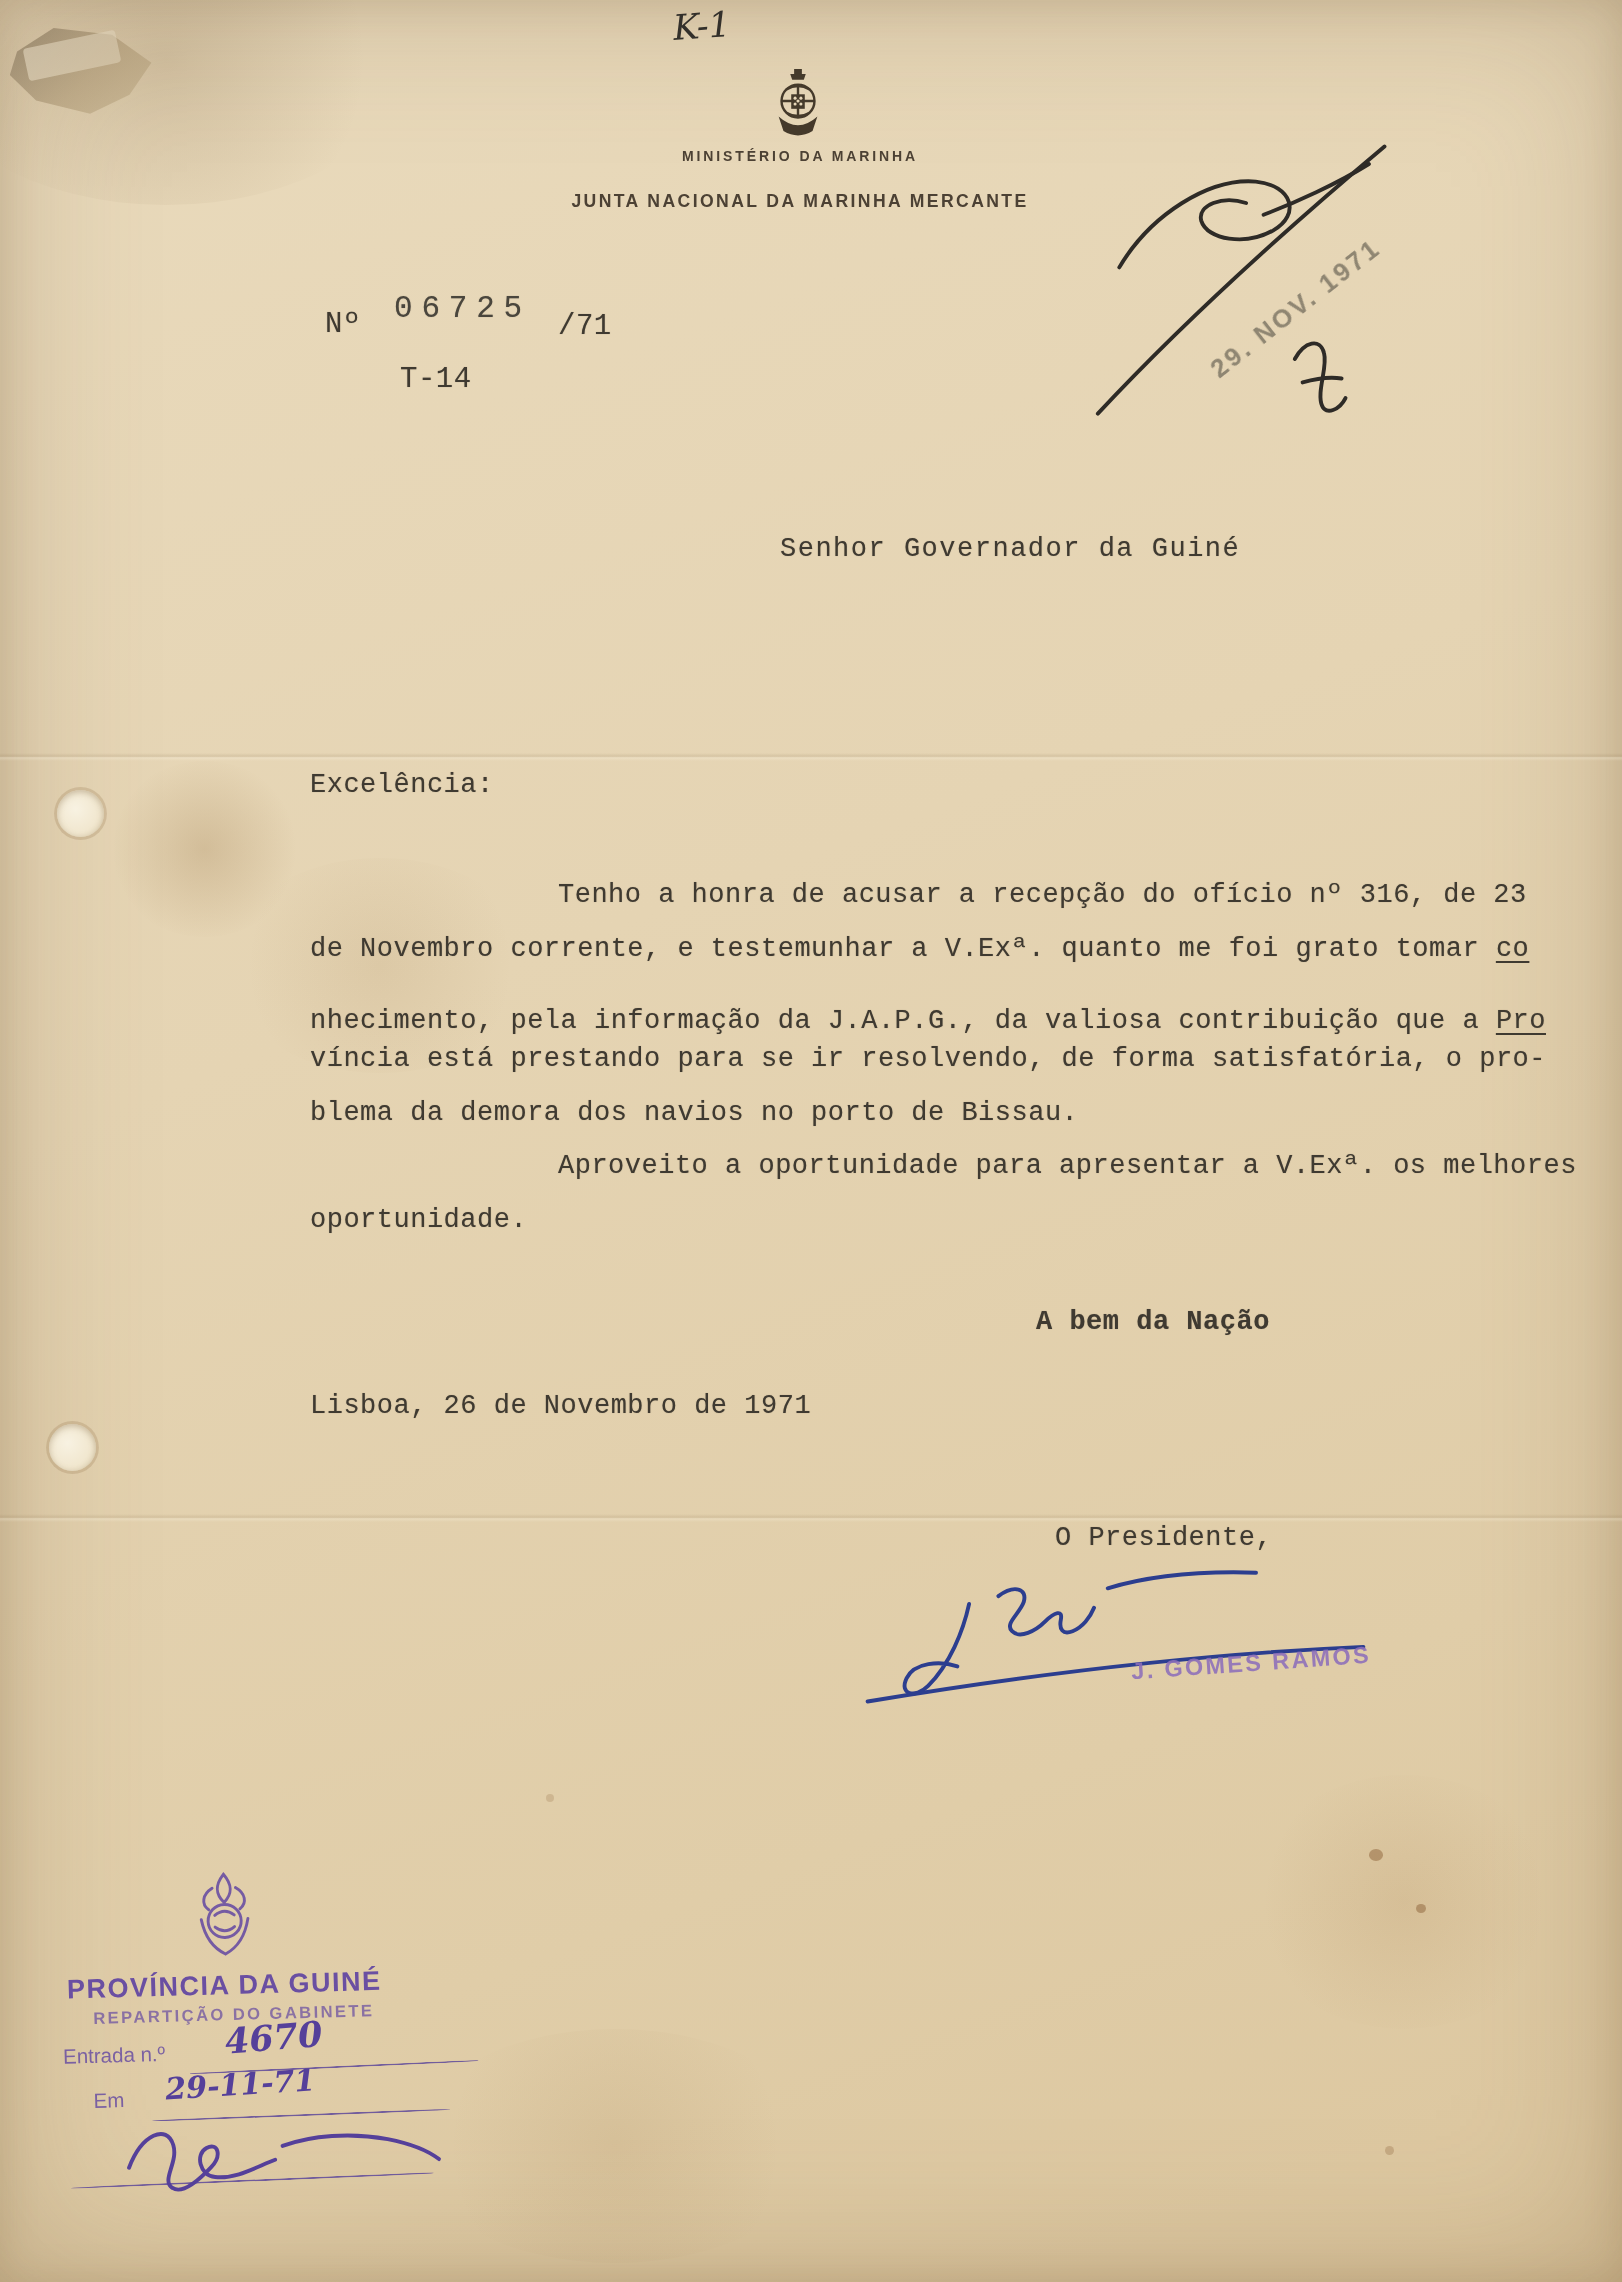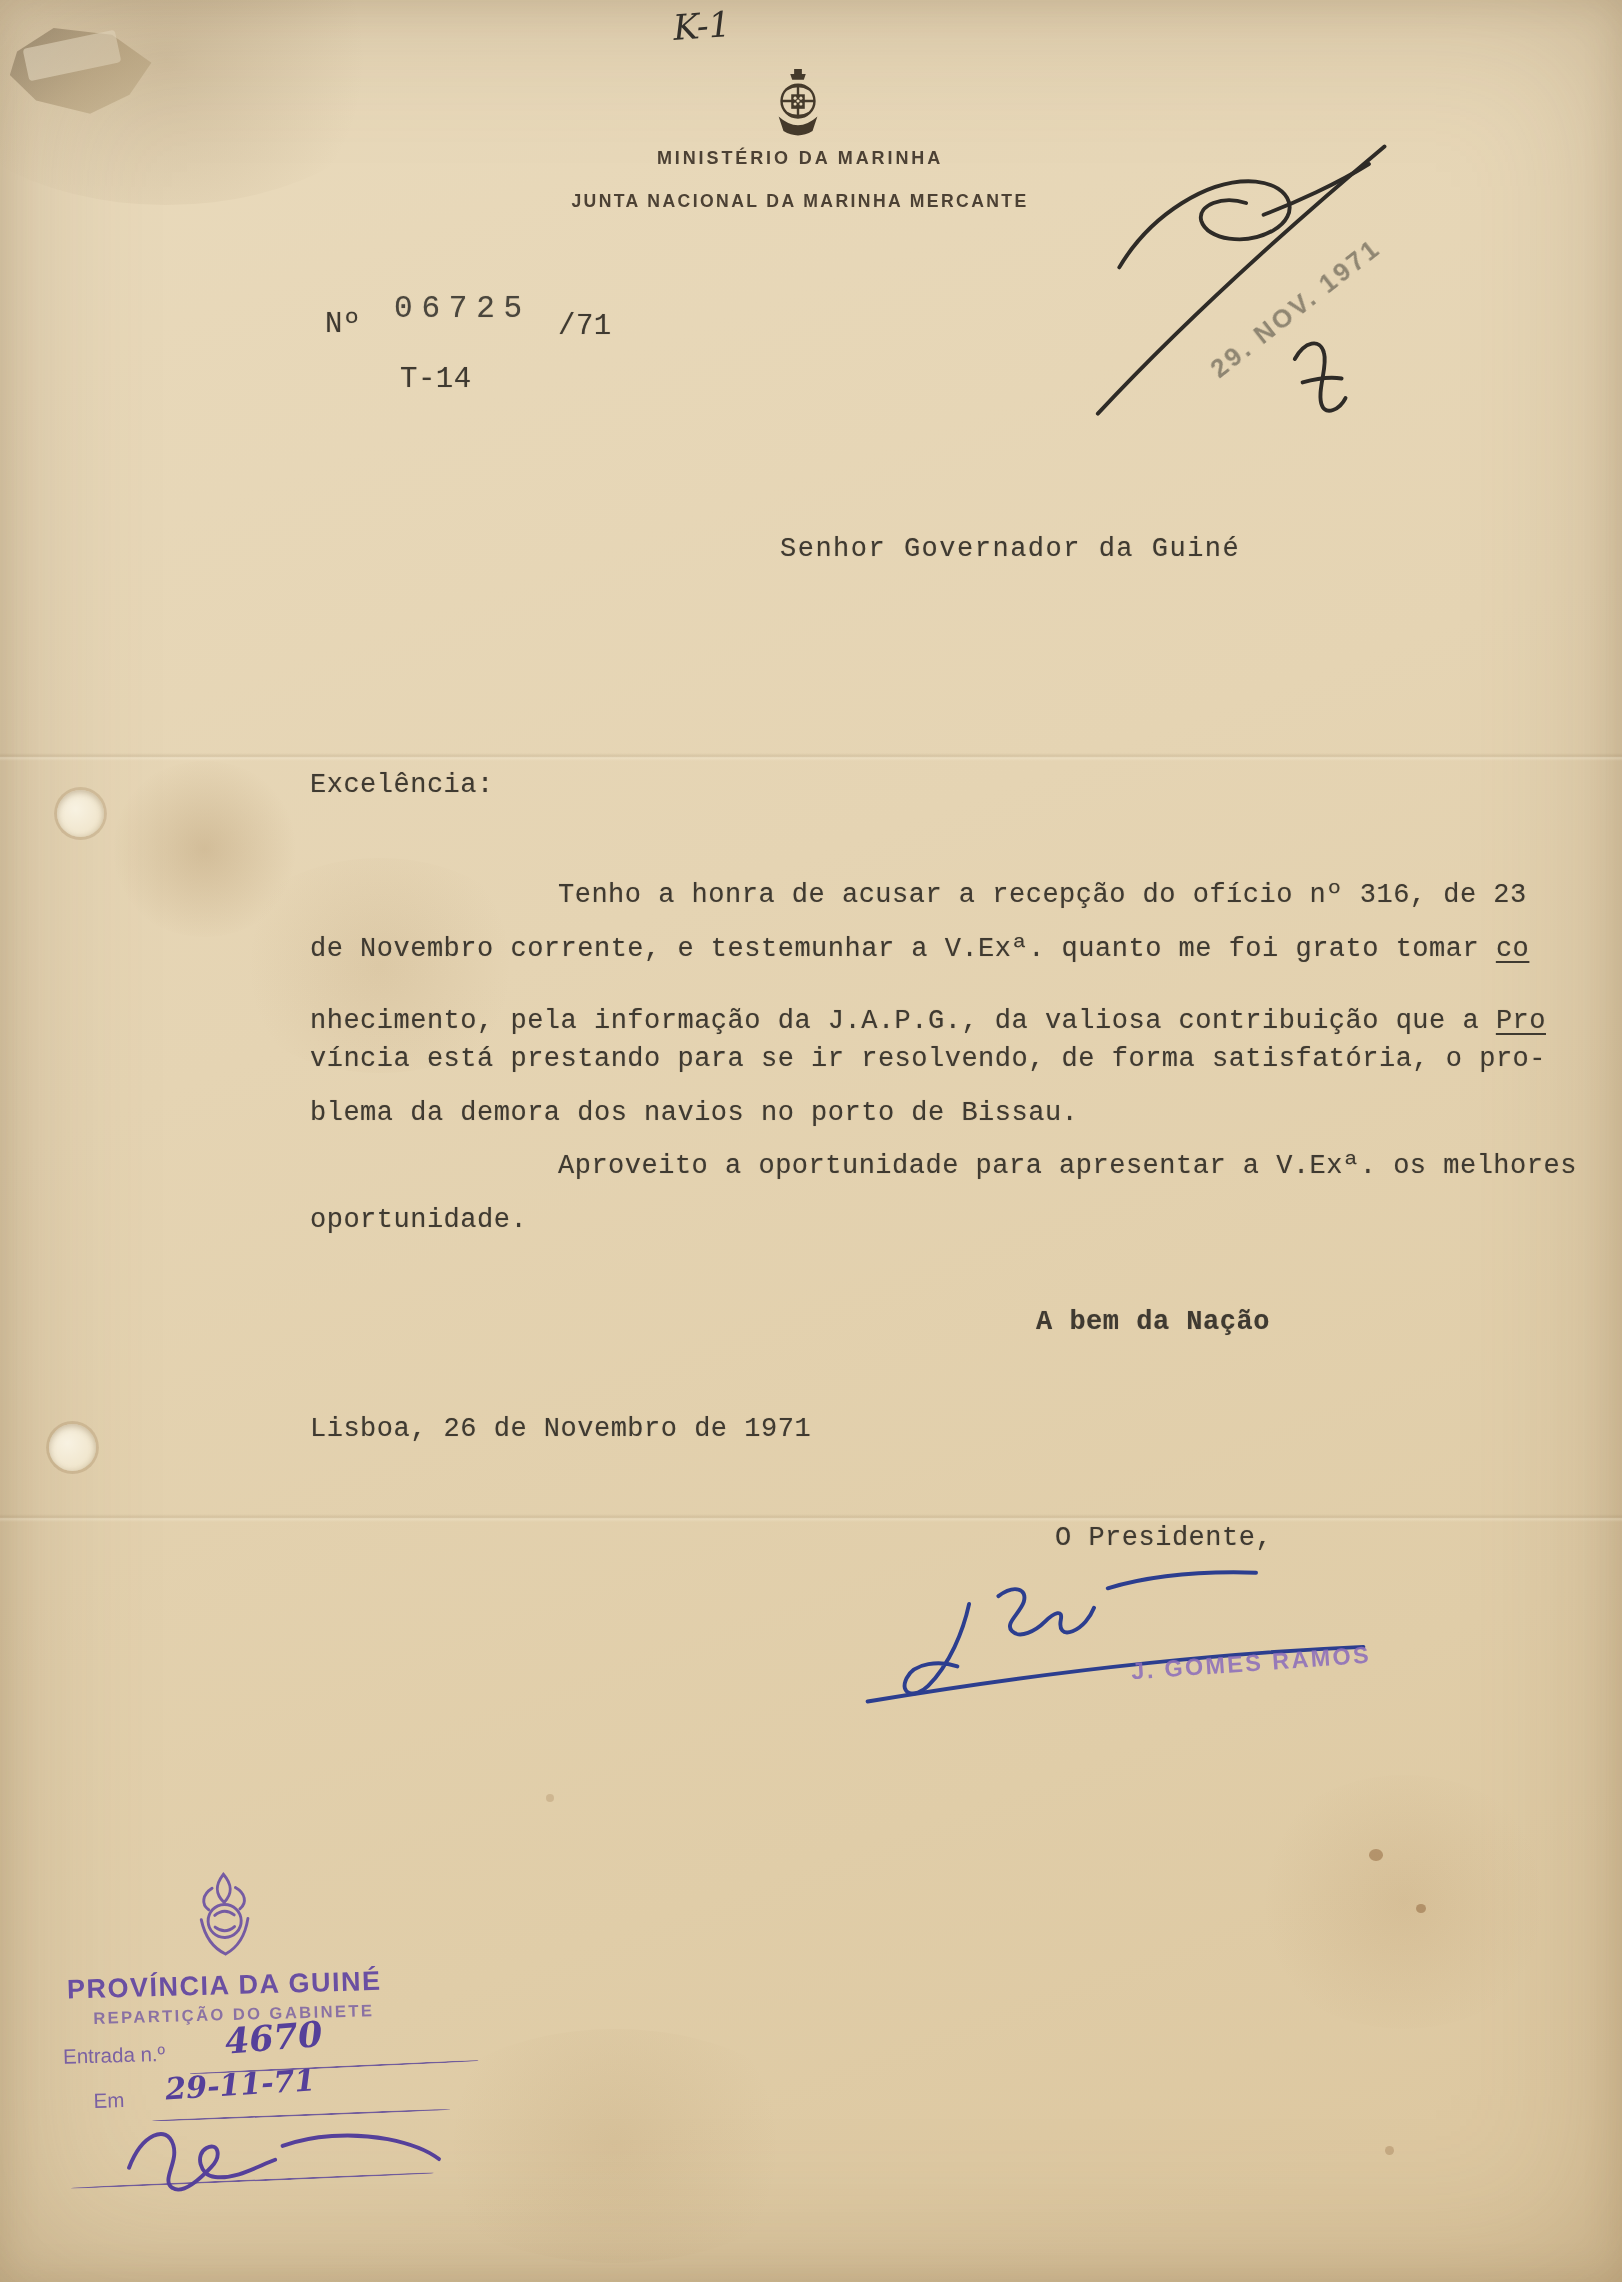--- a/index.html
+++ b/index.html
@@ -76,21 +76,21 @@
       <rect x="25" y="27" width="14" height="15" fill="#453a2b"></rect>
       <g fill="#e7d7b9">
         <circle cx="29" cy="31" r="1.6"></circle>
           <circle cx="35" cy="31" r="1.6"></circle>
         <circle cx="29" cy="37" r="1.6"></circle>
           <circle cx="35" cy="37" r="1.6"></circle>
         <circle cx="32" cy="34" r="1.6"></circle>
       </g>
     </svg>
   </div>
-  <div class="abs print" style="left:488px;top:148px;width:624px;font-size:18px;letter-spacing:2.9px;">MINISTÉRIO DA MARINHA</div>
+  <div class="abs print" style="left:488px;top:148px;width:624px;font-size:14px;letter-spacing:2.9px;">MINISTÉRIO DA MARINHA</div>
   <div class="abs print" style="left:449px;top:191px;width:702px;font-size:17.6px;letter-spacing:2.4px;">JUNTA NACIONAL DA MARINHA MERCANTE</div>
 
   <span class="abs tw" style="left:325px;top:308px;font-size:29px;">Nº</span>
   <span class="abs tw" style="left:394px;top:291px;font-size:31px;letter-spacing:8.8px;color:#4a463d;">06725</span>
   <span class="abs tw" style="left:558px;top:310px;font-size:29px;">/71</span>
   <span class="abs tw" style="left:400px;top:363px;font-size:29px;">T-14</span>
 
   <div class="abs" style="left:1092px;top:121px;">
     <svg width="312" height="322" viewBox="0 0 320 330">
       <g fill="none" stroke="#2e2b27" stroke-width="4" stroke-linecap="round">
@@ -111,21 +111,21 @@
   <div class="abs tw" style="left:558px;top:880px;text-align:center;"><span>Tenho a honra de acusar a recepção do ofício nº 316, de 23</span></div>
   <div class="abs tw" style="left:310px;top:934px;"><span>de Novembro corrente, e testemunhar a V.Exª. quanto me foi grato tomar </span><span class="u">co</span></div>
   <div class="abs tw" style="left:310px;top:989px;margin-top:17px;"><span>nhecimento, pela informação da J.A.P.G., da valiosa contribuição que a </span><span class="u">Pro</span></div>
   <div class="abs tw" style="left:310px;top:1044px;"><span>víncia está prestando para se ir resolvendo, de forma satisfatória, o pro-</span></div>
   <div class="abs tw" style="left:310px;top:1098px;"><span>blema da demora dos navios no porto de Bissau.</span></div>
 
   <div class="abs tw" style="left:558px;top:1151px;"><span>Aproveito a oportunidade para apresentar a V.Exª. os melhores</span></div>
   <div class="abs tw" style="left:310px;top:1205px;"><span>oportunidade.</span></div>
 
   <div class="abs tw" style="left:1036px;top:1307px;font-weight:bold;">A bem da Nação</div>
-  <div class="abs tw" style="left:310px;top:1391px;margin-top:23px;">Lisboa, 26 de Novembro de 1971</div>
+  <div class="abs tw" style="left:310px;top:1391px;">Lisboa, 26 de Novembro de 1971</div>
   <div class="abs tw" style="left:1055px;top:1523px;">O Presidente,</div>
 
   <div class="abs" style="left:852px;top:1553px;">
     <svg width="527" height="176" viewBox="0 0 540 180">
       <g fill="none" stroke="#2c3e8f" stroke-width="4" stroke-linecap="round">
         <path d="M120 52 c -6 28, -20 62, -42 84 c -14 14, -30 8, -22 -8 c 8 -16, 34 -18, 52 -12"></path>
         <path d="M150 44 c 16 -12, 30 -8, 26 6 c -4 12, -20 22, -12 30 c 8 8, 24 0, 34 -10 c 10 -10, 18 -12, 16 -2 c -2 10, 2 16, 12 12 c 10 -4, 18 -14, 22 -24"></path>
         <path d="M262 36 c 40 -12, 90 -18, 152 -16"></path>
         <path d="M16 152 C 160 128, 340 104, 524 96"></path>
       </g>

